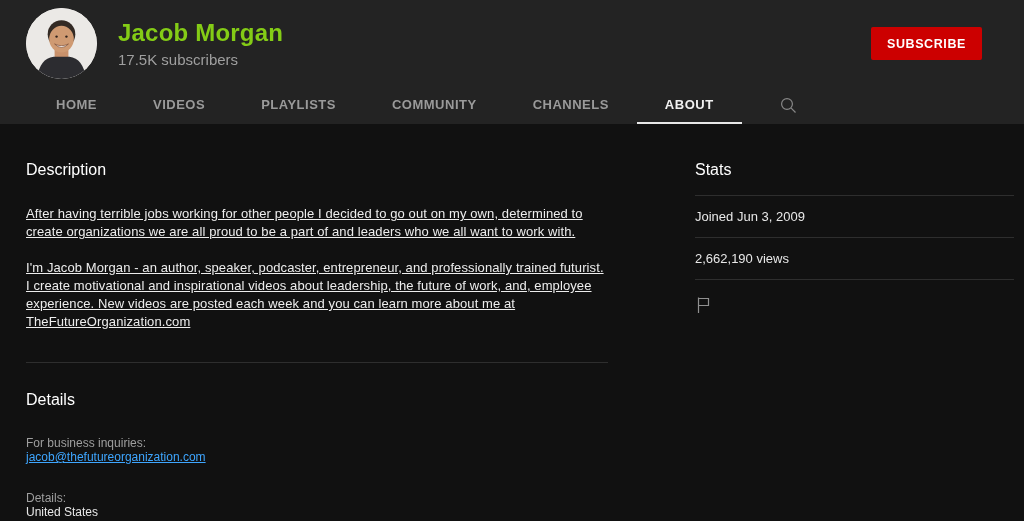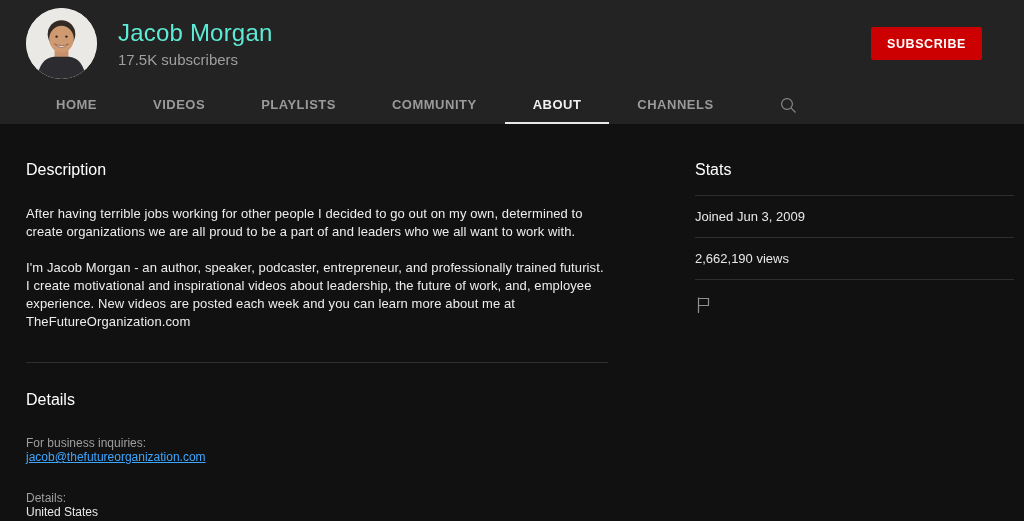--- a/index.html
+++ b/index.html
@@ -17,21 +17,21 @@
     display: flex; align-items: flex-start;
     padding: 8px 42px 0 26px; height: 86px;
   }
   .avatar-wrap {
     width: 71px; height: 71px; border-radius: 50%;
     overflow: hidden; flex: 0 0 auto; cursor: pointer;
     background: #ebe9e6;
   }
   .channel-info { margin-left: 21px; padding-top: 11px; }
   .channel-title {
-    color: #5eead4; font-size: 24px; font-weight: 400;
+    color: #84cc16; font-size: 24px; font-weight: 700;
     line-height: 28px; letter-spacing: 0.2px;
   }
   .channel-subs {
     color: #9f9f9f; font-size: 15px; margin-top: 4px;
   }
   .subscribe-btn {
     margin-left: auto; margin-top: 19px;
     border: none; border-radius: 2px;
     padding: 10px 16px 9px 16px;
     font-family: inherit;
@@ -66,21 +66,21 @@
   .left-col { width: 582px; margin-right: 87px; flex: 0 0 auto; }
   .right-col { width: 319px; flex: 0 0 auto; }
 
   .section-heading {
     color: #ffffff; font-size: 16px; font-weight: 400;
     line-height: 20px; margin: 0;
   }
   .desc-heading { margin-bottom: 25px; }
   .desc-text {
     color: #ededed; font-size: 13px; line-height: 18px;
-    margin: 16px 0 18px 0; letter-spacing: 0.1px;
+    margin: 16px 0 18px 0; letter-spacing: 0.1px; text-decoration: underline;
   }
   .desc-text:last-of-type { margin-bottom: 0; }
 
   .divider { border: none; border-top: 1px solid #2e2e2e; margin: 0; }
   .left-divider-top { margin-top: 31px; }
 
   .details-heading { margin-top: 27px; }
   .detail-row { display: flex; align-items: baseline; margin-top: 27px; font-size: 12px; flex-direction: column; }
   .detail-row.first { margin-top: 26px; }
   .detail-label { width: 137px; flex: 0 0 auto; color: #9f9f9f; }
@@ -120,22 +120,22 @@
     </div>
 
     <button class="subscribe-btn" style="background:#cc0000;">SUBSCRIBE</button>
   </div>
 
   <nav class="tab-bar">
     <div class="tab">HOME</div>
     <div class="tab">VIDEOS</div>
     <div class="tab">PLAYLISTS</div>
     <div class="tab">COMMUNITY</div>
+    <div class="tab">CHANNELS</div>
     <div class="tab active">ABOUT</div>
-    <div class="tab">CHANNELS</div>
     <button class="search-btn">
       <svg width="17" height="17" viewBox="0 0 17 17" aria-hidden="true">
         <circle cx="7" cy="7" r="5.4" fill="none" stroke="#888888" stroke-width="1.2"></circle>
         <line x1="11.2" y1="11.2" x2="15.5" y2="15.5" stroke="#888888" stroke-width="1.2"></line>
       </svg>
     </button>
   </nav>
 </div>
 
 <div class="content">

